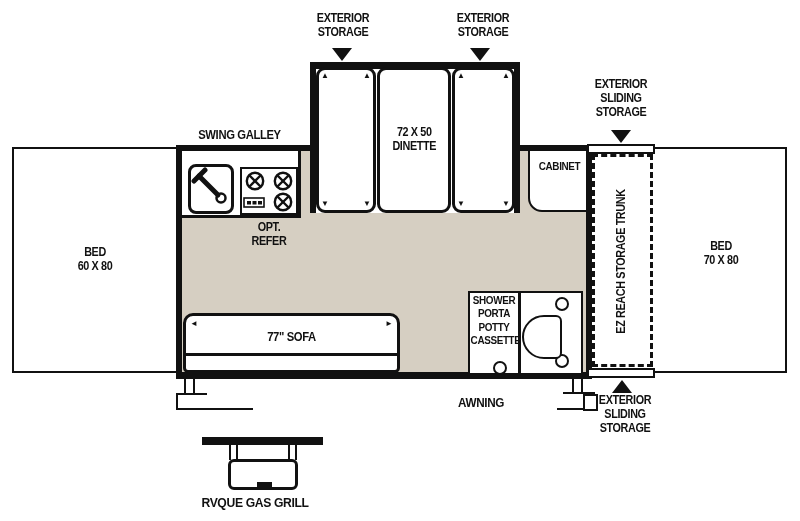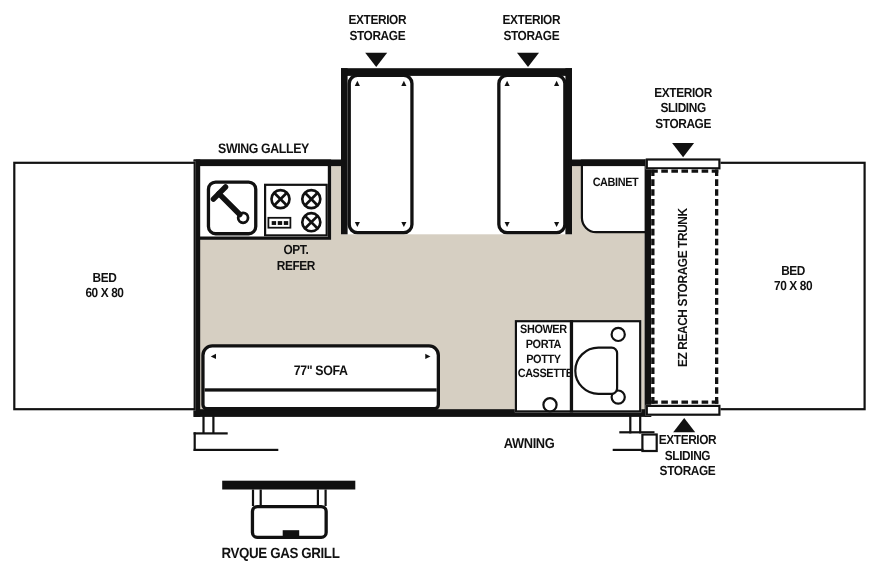--- a/index.html
+++ b/index.html
@@ -35,20 +35,27 @@
 
   <div class="abs" style="left:310px; top:62px; width:210px; height:151px; background:#fff;
               border-top:7px solid var(--line); border-left:6px solid var(--line);
               border-right:6px solid var(--line);"></div>
 
   <div class="abs box" style="left:316px; top:67px; width:60px; height:146px; border-radius:9px;">
     <span class="fold" style="left:2px; top:2px;">▲</span>
     <span class="fold" style="right:2px; top:2px;">▲</span>
     <span class="fold" style="left:2px; bottom:2px;">▼</span>
     <span class="fold" style="right:2px; bottom:2px;">▼</span>
+  </div>
+  <div class="abs box" style="left:377px; top:67px; width:74px; height:146px; border-radius:9px;
+              display:flex; align-items:center; justify-content:center;">
+    <div class="lbl" style="position:static; font-size:12px;">
+      <div>72 X 50</div>
+      <div>DINETTE</div>
+    </div>
   </div>
   <div class="abs box" style="left:452px; top:67px; width:63px; height:146px; border-radius:9px;">
     <span class="fold" style="left:2px; top:2px;">▲</span>
     <span class="fold" style="right:2px; top:2px;">▲</span>
     <span class="fold" style="left:2px; bottom:2px;">▼</span>
     <span class="fold" style="right:2px; bottom:2px;">▼</span>
   </div>
 
   <div class="abs box" style="left:178px; top:145px; width:123px; height:73px;"></div>
   <div class="abs box" style="left:188px; top:164px; width:46px; height:50px; border-radius:8px;">

